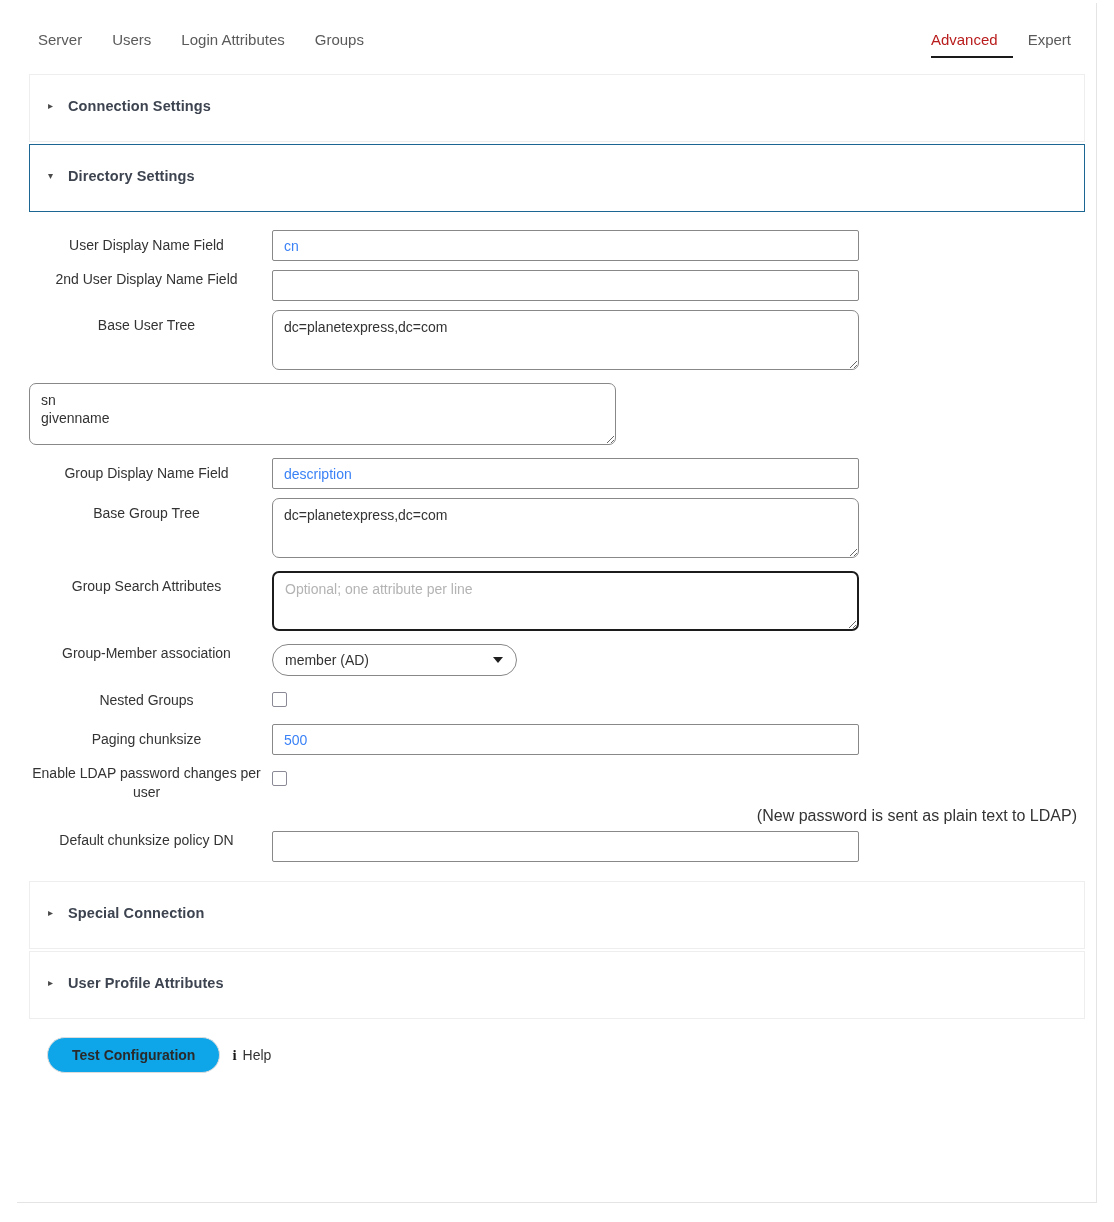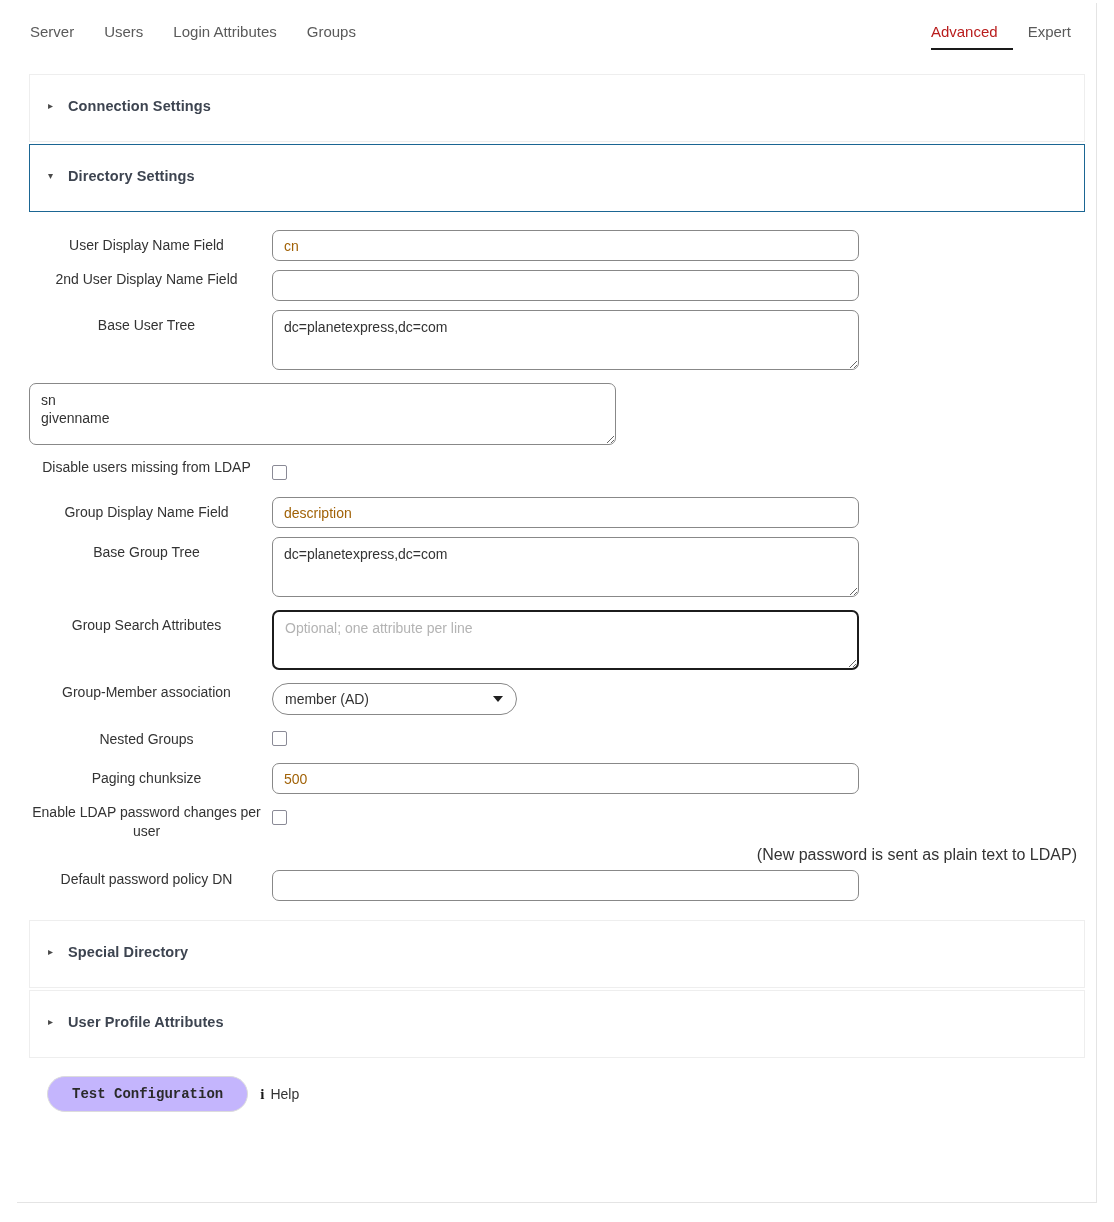--- a/index.html
+++ b/index.html
@@ -14,26 +14,26 @@
     width: 1114px;
     height: 1222px;
     position: relative;
     background: #ffffff;
     overflow: hidden;
   }
 
   
   .tabbar {
     position: absolute;
-    left: 0; top: 4px;
+    left: 0; top: 12px;
     width: 1114px;
     height: 62px;
     display: flex;
     align-items: flex-start;
-    padding: 18px 0 0 0;
+    padding: 18px 0 0 8px;
   }
   .tabbar-left {
     display: flex;
     align-items: flex-start;
     padding-left: 30px;
     gap: 0px;
   }
   .tabbar-right {
     margin-left: auto;
     display: flex;
@@ -137,24 +137,24 @@
     line-height: 19px;
     padding-top: 6px;
   }
   .row-label.two-line { padding-top: 0px; }
   .ctrl { flex: 1; }
 
   input.txt {
     width: 587px;
     height: 31px;
     border: 1px solid #888888;
-    border-radius: 7px;
+    border-radius: 2px;
     padding: 4px 11px;
     font-size: 14px;
-    color: #a16207;
+    color: #3b82f6;
     background: #fff;
     outline: none;
     font-family: "Liberation Sans", sans-serif;
   }
   textarea.area {
     width: 587px;
     border: 1px solid #888888;
     border-radius: 7px;
     padding: 7px 11px;
     font-size: 14px;
@@ -223,29 +223,29 @@
   }
 
   
   .footer {
     display: flex;
     align-items: center;
     padding: 16px 0 0 18px;
     gap: 12px;
   }
   .btn-test {
-    background: #c4b5fd;
+    background: #0ea5e9;
     border: 1px solid #dcdcdc;
     border-radius: 18px;
     font-size: 14px;
     font-weight: bold;
     color: #2a2a2a;
     padding: 9px 24px;
     cursor: pointer;
-    font-family: Liberation Mono, monospace;
+    font-family: Liberation Sans, sans-serif;
   }
   .help {
     display: flex;
     align-items: center;
     gap: 6px;
     font-size: 14px;
     color: #333;
     cursor: pointer;
   }
   .info-icon {
@@ -314,26 +314,20 @@
         </div>
       </div>
 
       <div class="row">
         <div class="ctrl">
           <textarea class="area h62" style="">sn
 givenname</textarea>
         </div>
       </div>
 
-      <div class="row">
-        <div class="row-label two-line">Disable users missing from LDAP</div>
-        <div class="ctrl">
-          <input class="cbx" type="checkbox" style="">
-        </div>
-      </div>
 
       <div class="row">
         <div class="row-label">Group Display Name Field</div>
         <div class="ctrl">
           <input class="txt" type="text" value="description" style="">
         </div>
       </div>
 
       <div class="row">
         <div class="row-label">Base Group Tree</div>
@@ -379,32 +373,32 @@
       <div class="row">
         <div class="row-label two-line">Enable LDAP password changes per user</div>
         <div class="ctrl">
           <input class="cbx" type="checkbox" style="">
         </div>
       </div>
 
       <div class="subnote">(New password is sent as plain text to LDAP)</div>
 
       <div class="row">
-        <div class="row-label two-line">Default password policy DN</div>
+        <div class="row-label two-line">Default chunksize policy DN</div>
         <div class="ctrl">
           <input class="txt" type="text" value="" style="">
         </div>
       </div>
 
     </div>
 
     <div class="section collapsed">
       <div class="section-head">
         <span class="caret">▸</span>
-        <span class="section-title">Special Directory</span>
+        <span class="section-title">Special Connection</span>
       </div>
     </div>
 
     <div class="section collapsed">
       <div class="section-head">
         <span class="caret">▸</span>
         <span class="section-title">User Profile Attributes</span>
       </div>
     </div>
 

